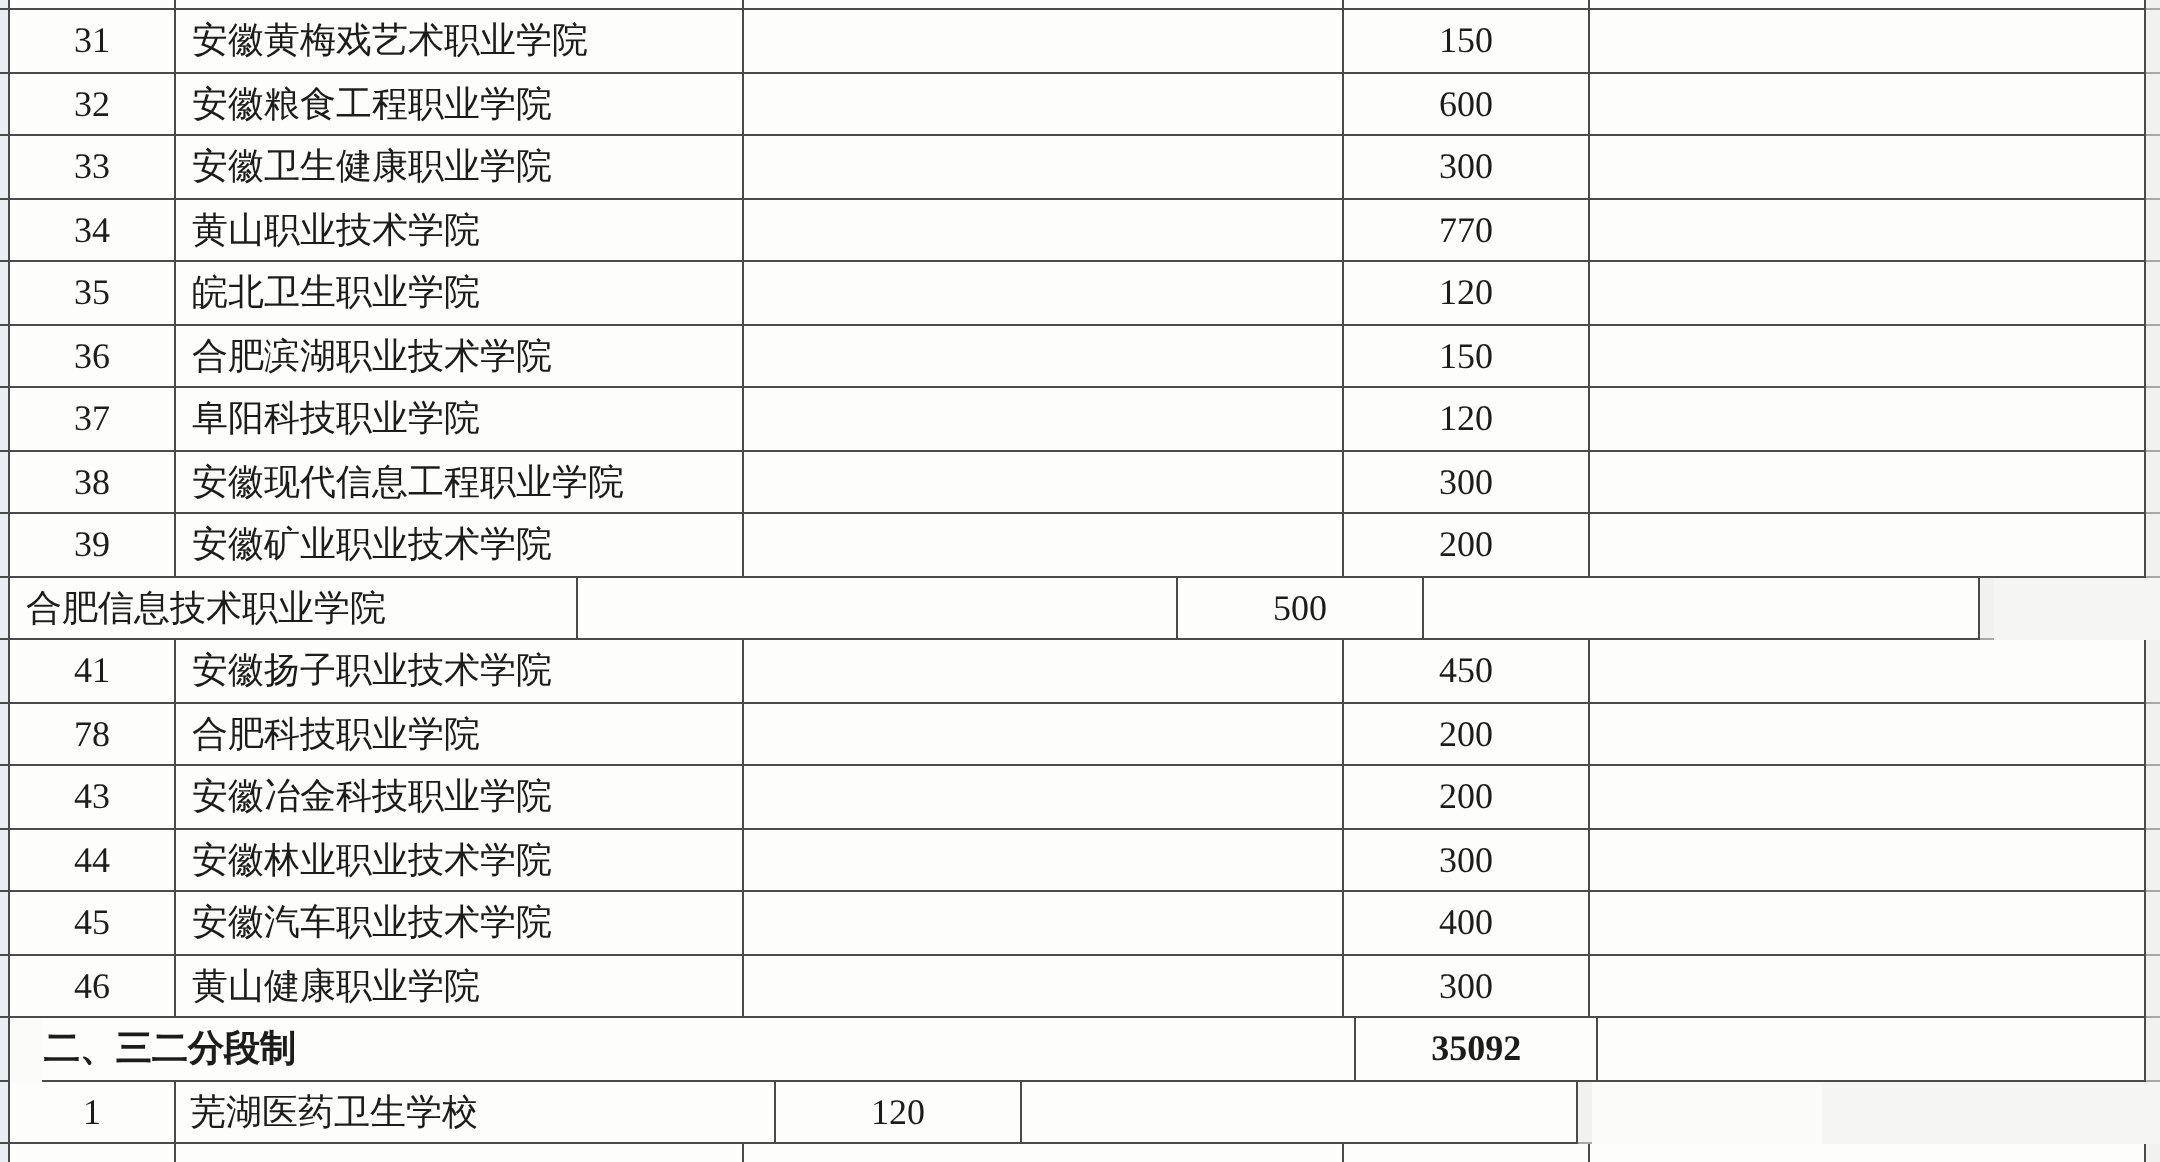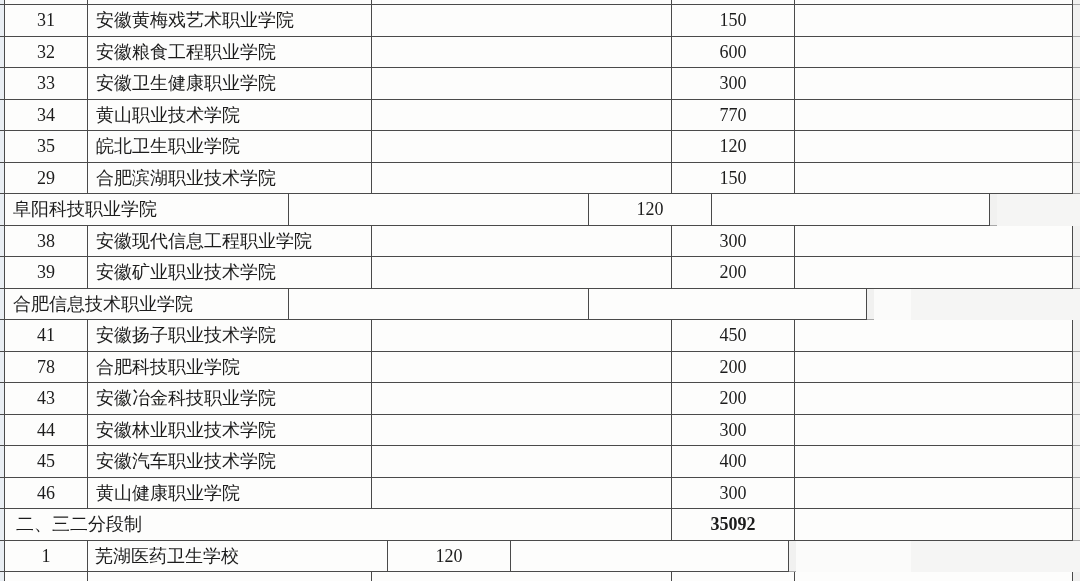--- a/index.html
+++ b/index.html
@@ -27,21 +27,21 @@
   }
   .partial-bottom .cell{border-bottom:none;}
   .c-sliver{width:5px;background:#e9eef3;padding:0;}
   .c-num{width:83px;justify-content:center;}
   .c-name{width:284px;padding-left:8px;}
   .c-school{width:300px;padding-left:7px;}
   .c-count{width:123px;justify-content:center;}
   .c-extra{width:278px;}
   .c-margin{width:7px;background:#f1f1f0;border-right:none;border-bottom:1.5px solid #a8a8a8;}
   .partial-bottom .c-margin{border-bottom:none;}
-  .c-merged{width:667px;padding-left:11px;font-weight:normal;}
+  .c-merged{width:667px;padding-left:1px;font-weight:bold;margin-left:16px;}
   .bold{font-weight:bold;}
 </style>
 </head>
 <body>
 
 <div class="screen">
 
   <div class="row partial-top">
     <div class="cell c-sliver"></div>
     <div class="cell c-num"></div>
@@ -93,29 +93,30 @@
         <div class="cell c-sliver"></div>
         <div class="cell c-num">35</div>
         <div class="cell c-name">皖北卫生职业学院</div>
         <div class="cell c-school"></div>
         <div class="cell c-count">120</div>
         <div class="cell c-extra"></div>
         <div class="cell c-margin"></div>
       </div>
       <div class="row">
         <div class="cell c-sliver"></div>
-        <div class="cell c-num">29</div>
+        <div class="cell c-num">36</div>
         <div class="cell c-name">合肥滨湖职业技术学院</div>
         <div class="cell c-school"></div>
         <div class="cell c-count">150</div>
         <div class="cell c-extra"></div>
         <div class="cell c-margin"></div>
       </div>
       <div class="row">
         <div class="cell c-sliver"></div>
+        <div class="cell c-num">37</div>
         <div class="cell c-name">阜阳科技职业学院</div>
         <div class="cell c-school"></div>
         <div class="cell c-count">120</div>
         <div class="cell c-extra"></div>
         <div class="cell c-margin"></div>
       </div>
       <div class="row">
         <div class="cell c-sliver"></div>
         <div class="cell c-num">38</div>
         <div class="cell c-name">安徽现代信息工程职业学院</div>
@@ -130,20 +131,21 @@
         <div class="cell c-name">安徽矿业职业技术学院</div>
         <div class="cell c-school"></div>
         <div class="cell c-count">200</div>
         <div class="cell c-extra"></div>
         <div class="cell c-margin"></div>
       </div>
       <div class="row">
         <div class="cell c-sliver"></div>
         <div class="cell c-name">合肥信息技术职业学院</div>
         <div class="cell c-school"></div>
+        <div class="cell c-count">500</div>
         <div class="cell c-extra"></div>
         <div class="cell c-margin"></div>
       </div>
       <div class="row">
         <div class="cell c-sliver"></div>
         <div class="cell c-num">41</div>
         <div class="cell c-name">安徽扬子职业技术学院</div>
         <div class="cell c-school"></div>
         <div class="cell c-count">450</div>
         <div class="cell c-extra"></div>

